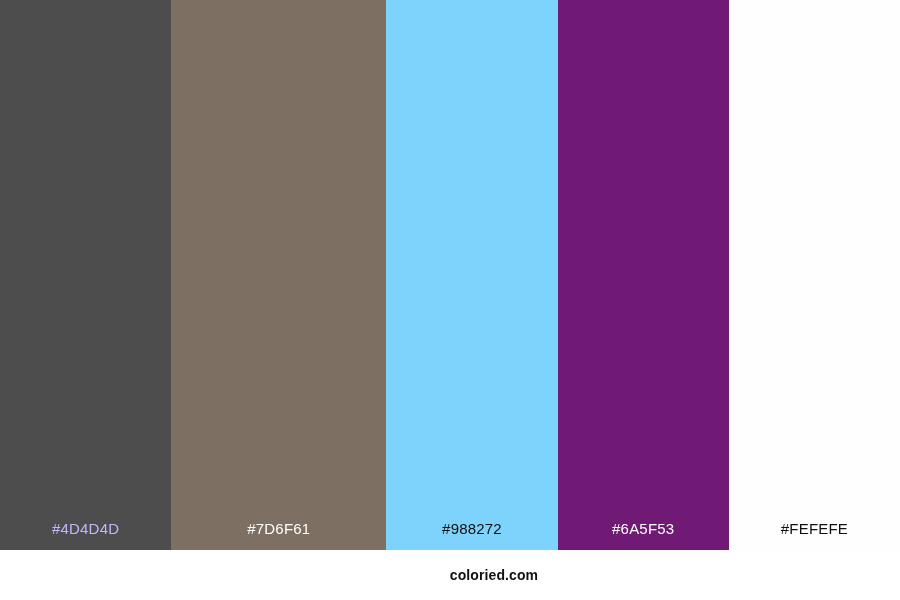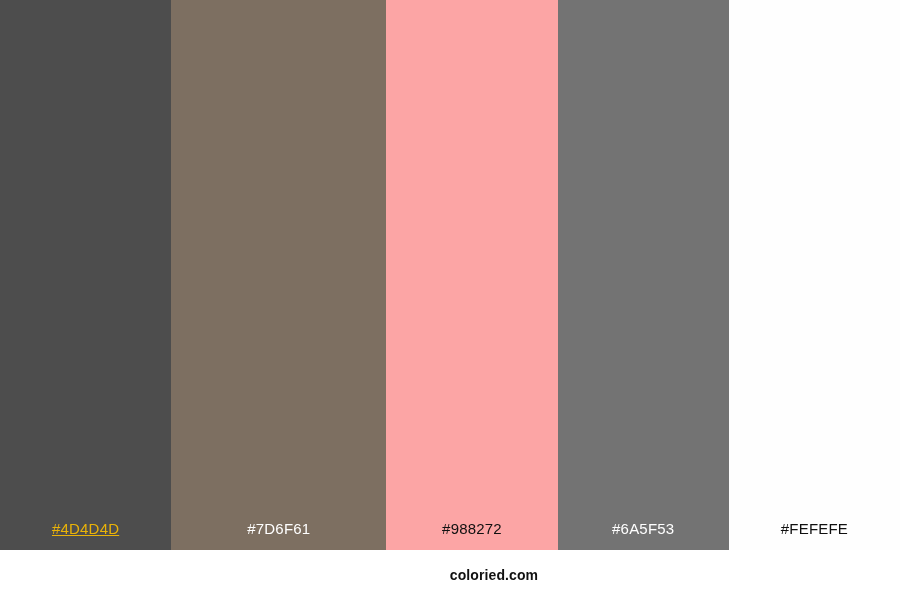--- a/index.html
+++ b/index.html
@@ -80,32 +80,32 @@
   }
 </style>
 </head>
 <body>
 
 <div id="palette-page">
 
   <div id="swatch-strip">
 
     <div class="color-swatch" style="background-color: rgb(77, 77, 77);">
-      <span class="swatch-label label-light" style="color: #eab308; text-decoration: underline;">#4D4D4D</span>
+      <span class="swatch-label label-light" style="color: #c4b5fd;">#4D4D4D</span>
     </div>
 
     <div class="color-swatch" style="background-color: rgb(125, 111, 97); padding-left: 44px;">
       <span class="swatch-label label-light" style="color: rgb(255, 255, 255);">#7D6F61</span>
     </div>
 
-    <div class="color-swatch" style="background-color: #fca5a5;">
+    <div class="color-swatch" style="background-color: #7dd3fc;">
       <span class="swatch-label label-dark" style="color: rgb(16, 16, 16);">#988272</span>
     </div>
 
-    <div class="color-swatch" style="background-color: #737373;">
+    <div class="color-swatch" style="background-color: #701a75;">
       <span class="swatch-label label-light" style="color: rgb(255, 255, 255);">#6A5F53</span>
     </div>
 
     <div class="color-swatch" style="background-color: rgb(254, 254, 254);">
       <span class="swatch-label label-dark" style="color: rgb(16, 16, 16); margin-top: 20px;">#FEFEFE</span>
     </div>
 
   </div>
 
   <div id="footer-bar" style="background-color: rgb(255, 255, 255); padding-left: 44px;">

